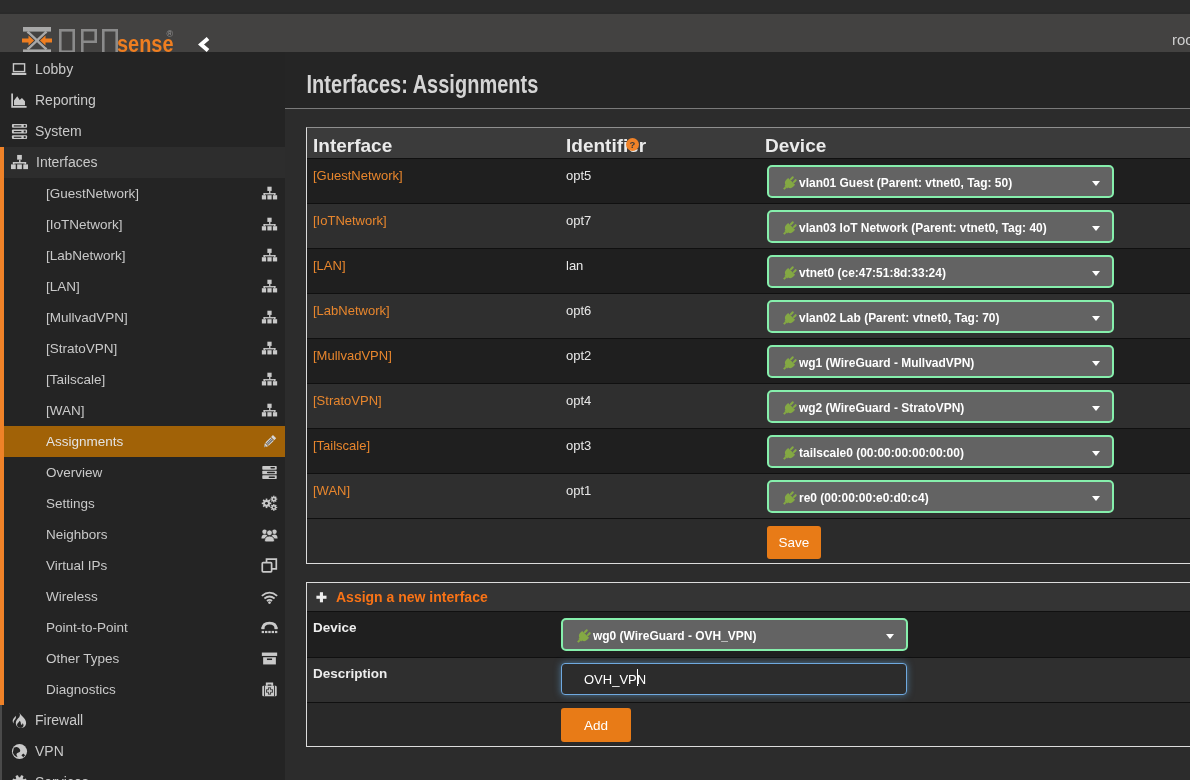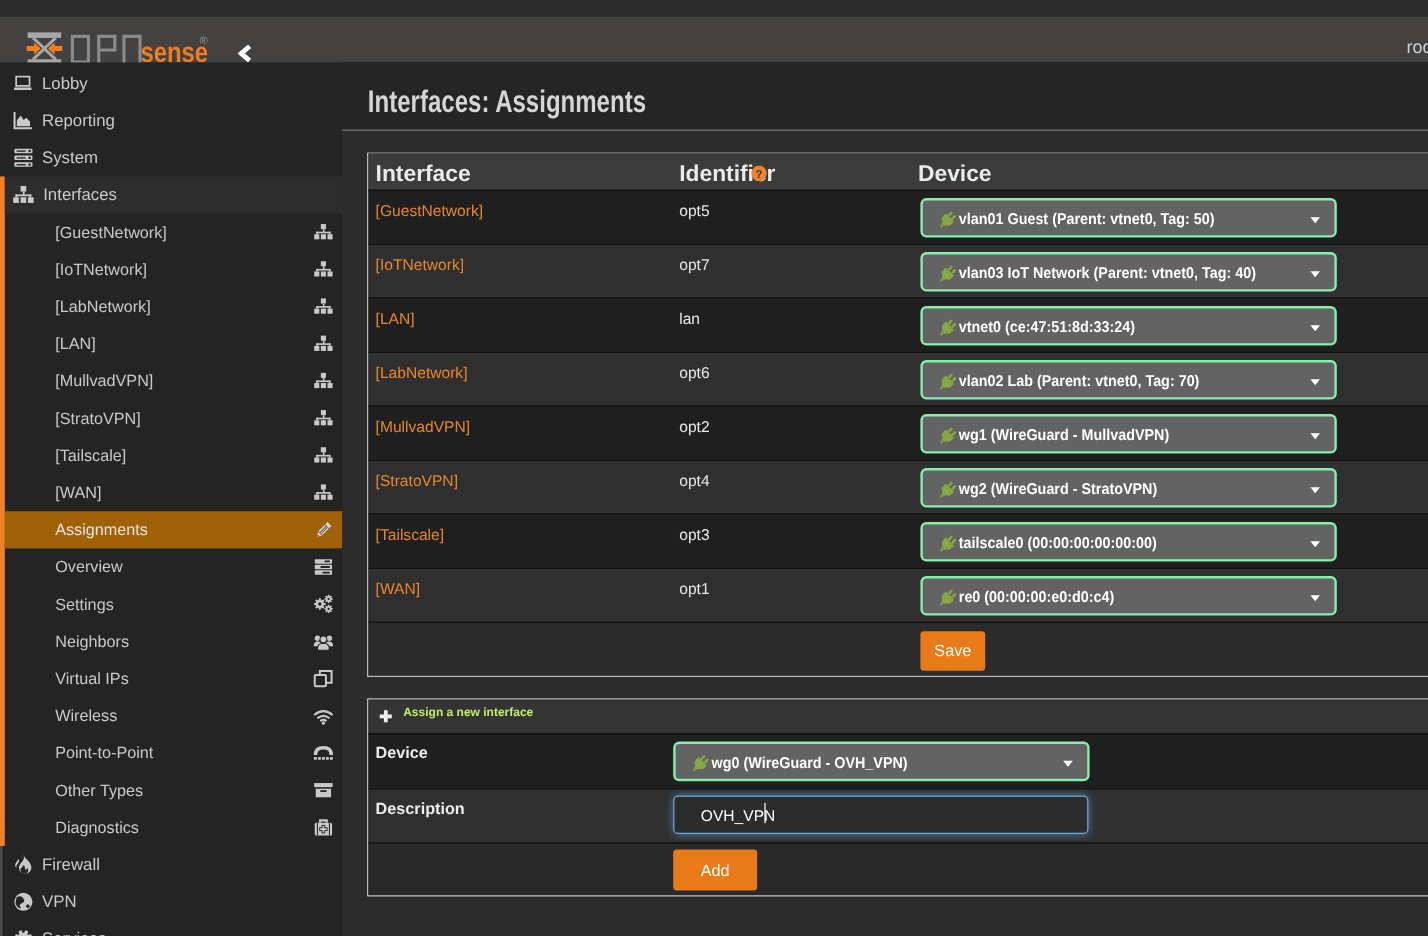--- a/index.html
+++ b/index.html
@@ -52,21 +52,21 @@
 .oselect .stxt { position:absolute; left:30px; top:0; white-space:nowrap; transform:scaleX(0.92); transform-origin:left; }
 .oselect .caret { position:absolute; right:12px; top:14px; width:0; height:0;
   border-left:4.5px solid transparent; border-right:4.5px solid transparent;
   border-top:5px solid #fff; }
 .obtn { background:#e87b17; border:none; border-radius:3px; color:#fff;
   font-size:13.5px; font-family:"Liberation Sans",sans-serif; }
 #saverow { height:45px; background:#2b2b2b; }
 #saverow .obtn { position:absolute; left:460px; top:7px; width:54px; height:33px; }
 
 #p2head { height:28px; background:#343434; position:relative; }
-#p2head b { position:absolute; left:29px; top:6px; color:#bef264; font-size:10px; }
+#p2head b { position:absolute; left:29px; top:6px; color:#f97316; font-size:14px; }
 #p2head .plus { position:absolute; left:9px; top:7px; color:#ededed;
   font-size:13px; font-weight:bold; }
 .lbl { position:absolute; left:6px; top:8px; color:#ededed; font-size:13.5px;
   font-weight:bold; }
 #devrow { height:46px; }
 #devrow .sel3 { left:254px; top:6px; }
 #descrow { height:45px; }
 #descrow input { position:absolute; left:254px; top:5px; width:346px;
   height:32px; background:#2c2c2c; border:1px solid #6fa9e0; border-radius:4px;
   box-shadow:0 0 7px rgba(102,175,233,.55); color:#fff; font-size:13px;

